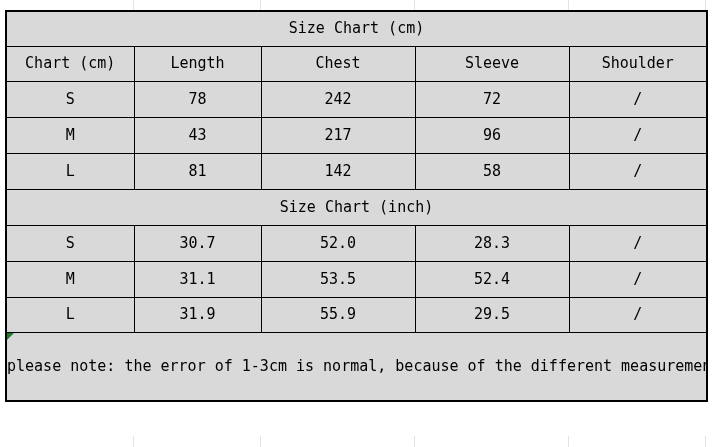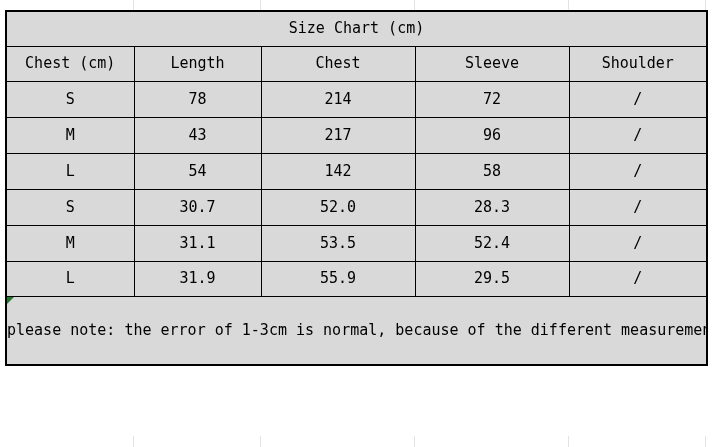--- a/index.html
+++ b/index.html
@@ -81,48 +81,51 @@
       <col style="width:154px">
       <col style="width:154px">
       <col style="width:138px">
     </colgroup>
 
     <tbody>
         <tr class="h35">
       <td colspan="5">Size Chart (cm)</td>
     </tr>
     <tr class="h35">
-      <td>Chest (cm)</td>
+      <td>Chart (cm)</td>
       <td>Length</td>
       <td>Chest</td>
       <td>Sleeve</td>
       <td>Shoulder</td>
     </tr>
     <tr class="h36">
       <td>S</td>
       <td>78</td>
-      <td>214</td>
+      <td>242</td>
       <td>72</td>
       <td>/</td>
     </tr>
     <tr class="h36">
       <td>M</td>
       <td>43</td>
       <td>217</td>
       <td>96</td>
       <td>/</td>
     </tr>
     <tr class="h36">
       <td>L</td>
-      <td>54</td>
+      <td>81</td>
       <td>142</td>
       <td>58</td>
       <td>/</td>
     </tr>
 
+    <tr class="h36">
+      <td colspan="5">Size Chart (inch)</td>
+    </tr>
     <tr class="h36">
       <td>S</td>
       <td>30.7</td>
       <td>52.0</td>
       <td>28.3</td>
       <td>/</td>
     </tr>
     <tr class="h36">
       <td>M</td>
       <td>31.1</td>

